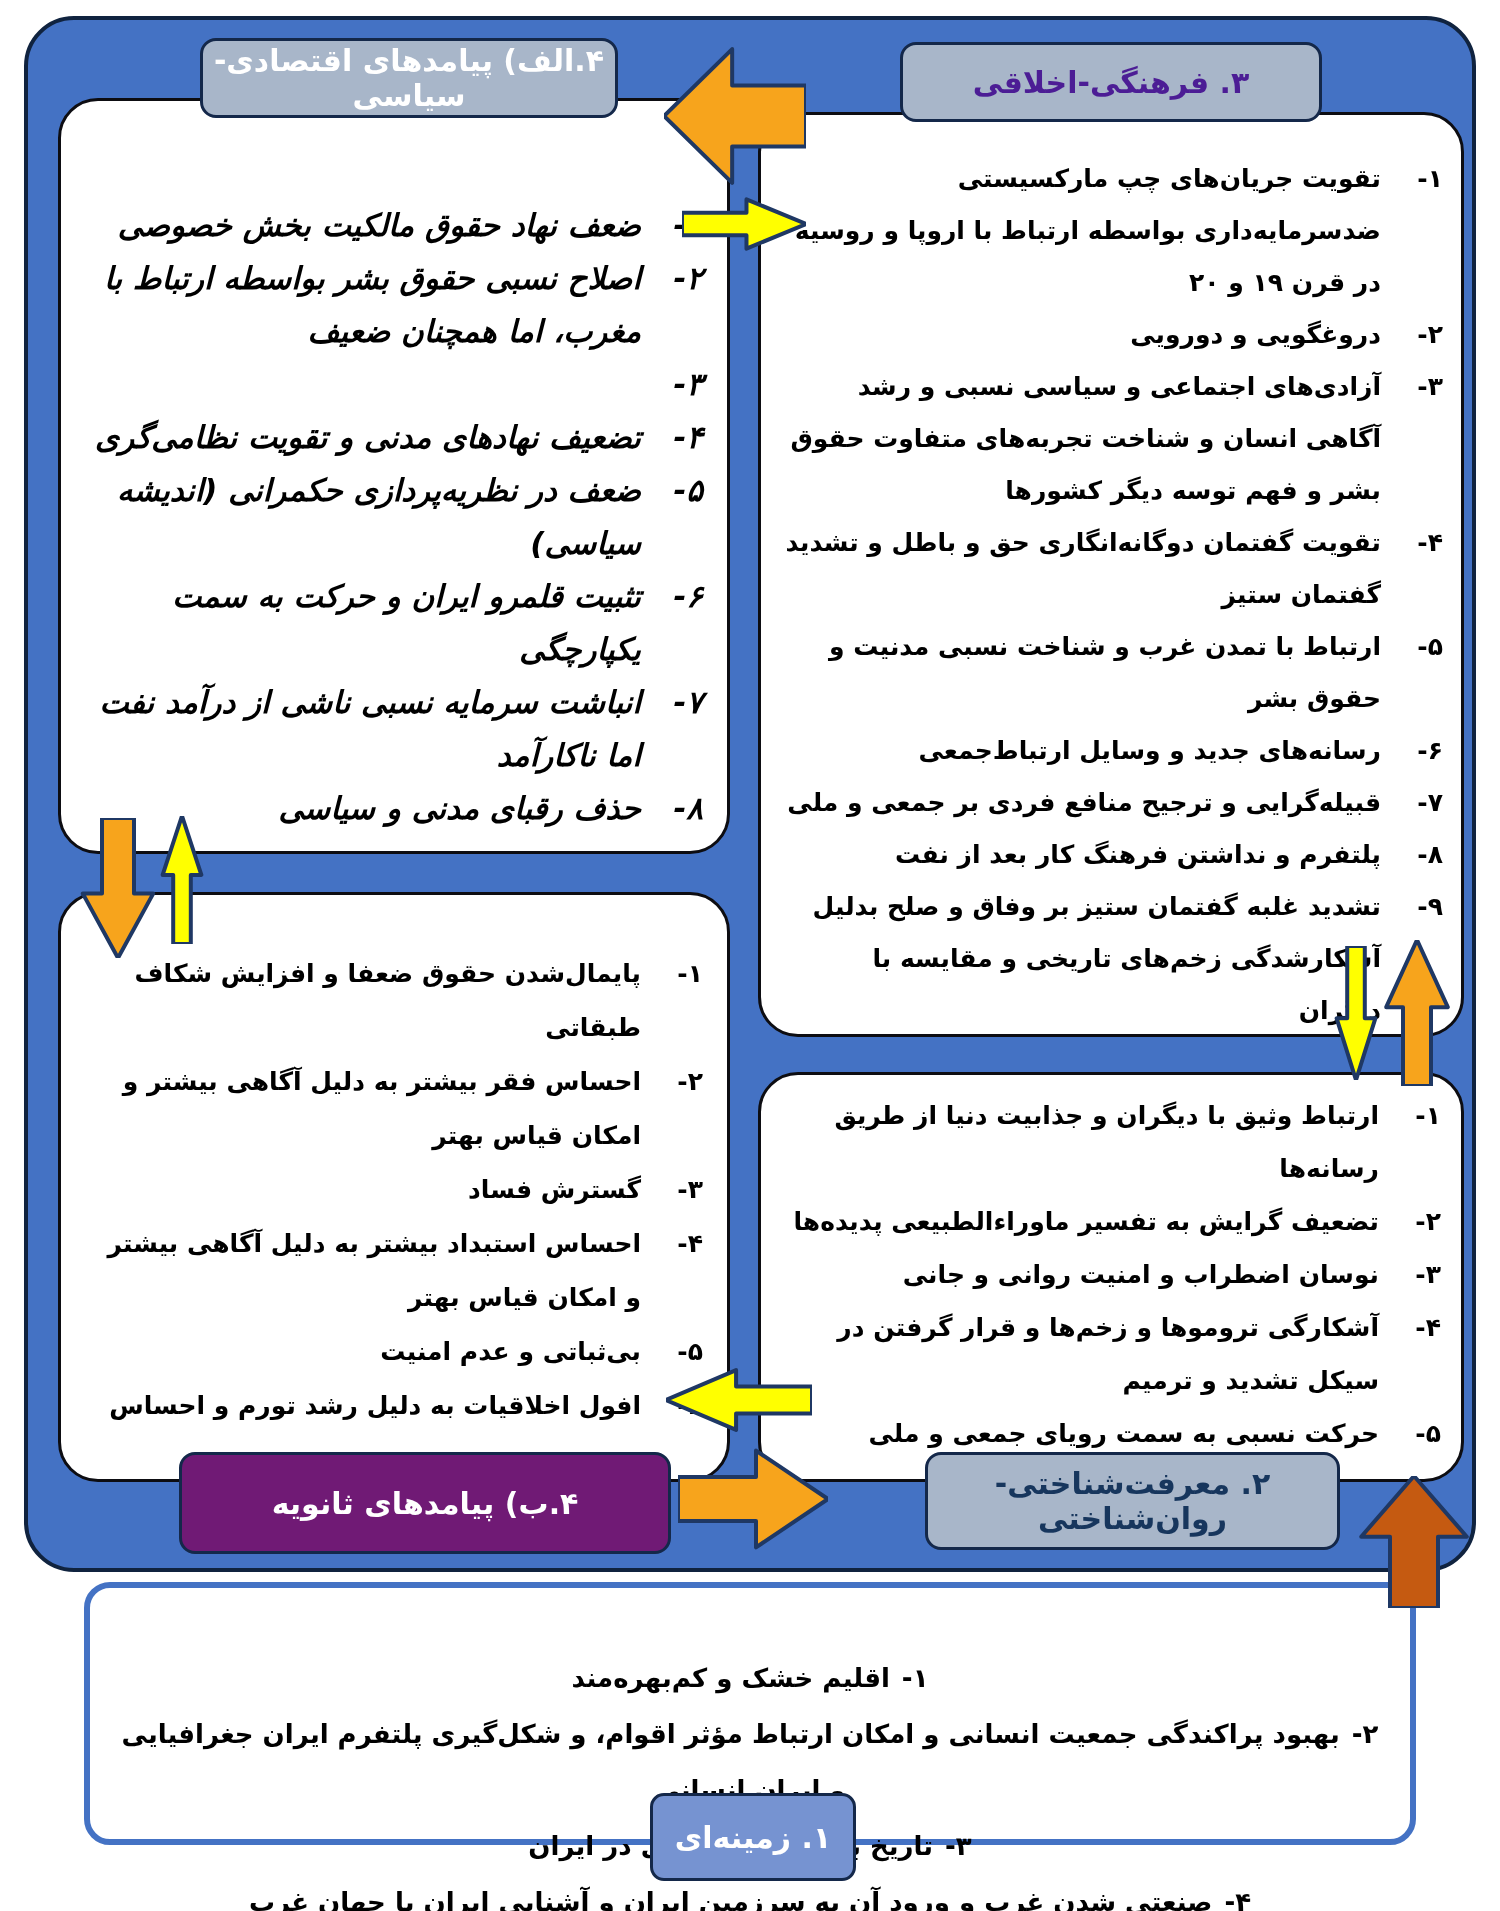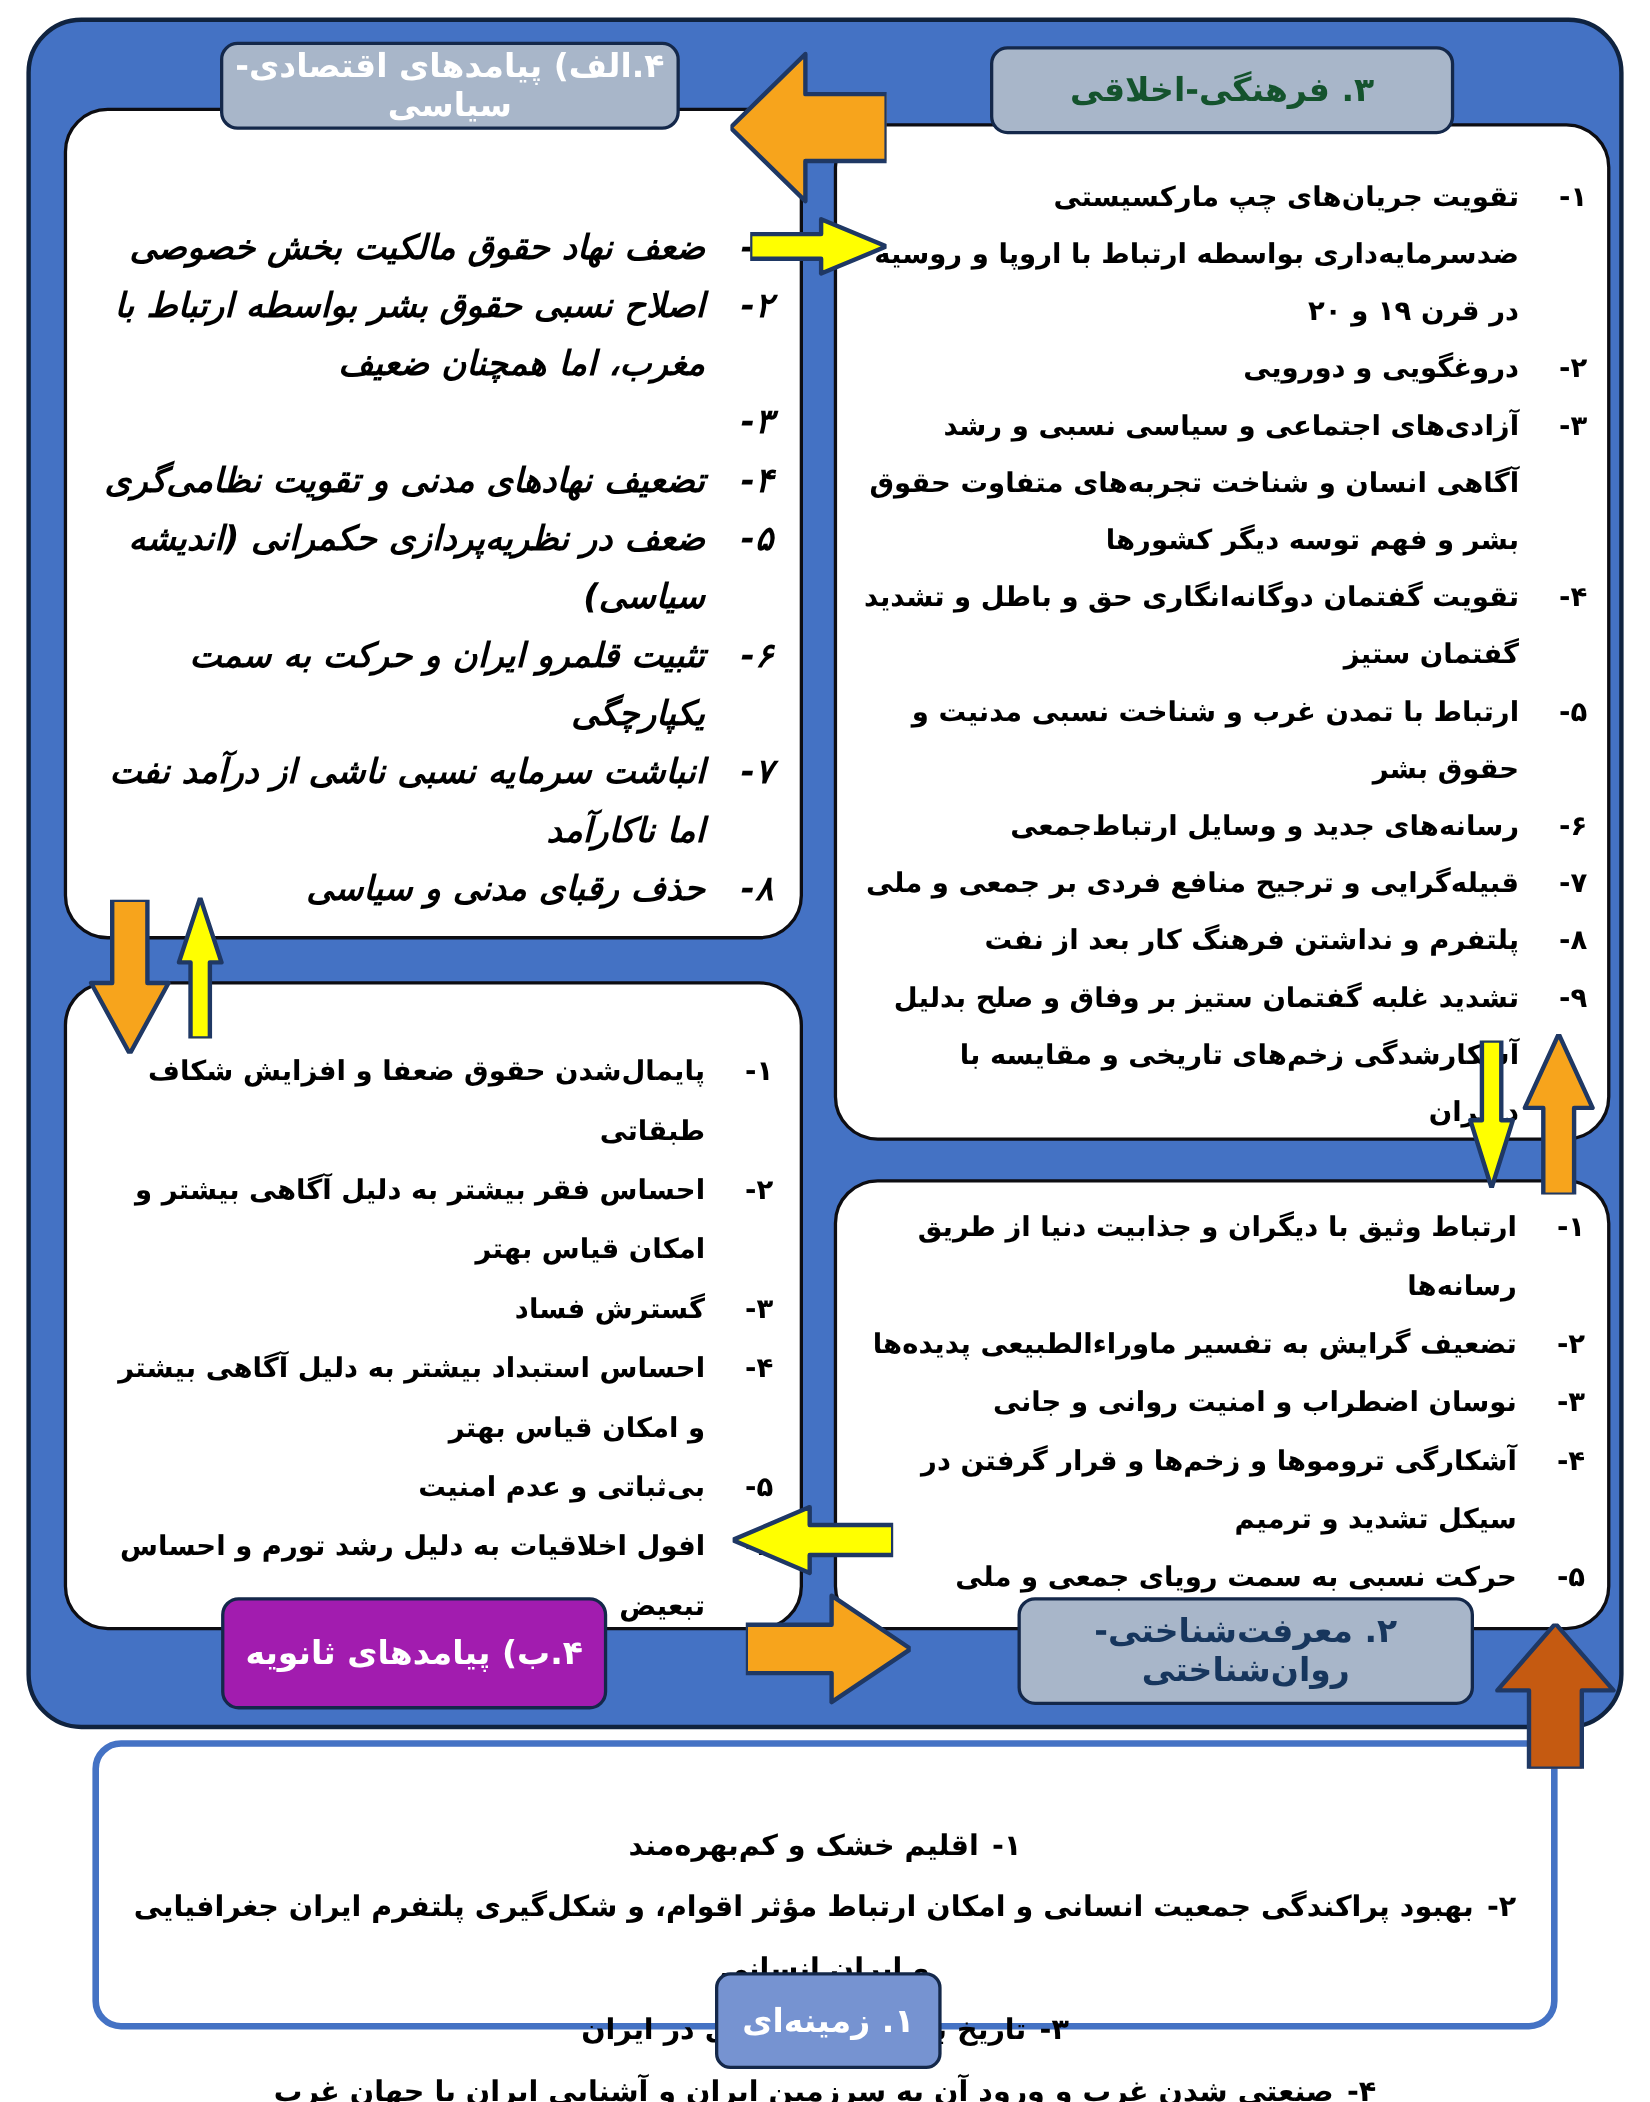--- a/index.html
+++ b/index.html
@@ -31,22 +31,22 @@
 
   #box-context .items { padding:14px 24px 0 24px; font-size:26px; line-height:56px;margin-top:48px; }
   #box-context .item  { display:block; text-align:center; }
   #box-context .num   { display:inline; min-width:0; margin-left:12px; }
   #box-context .txt   { display:inline; text-align:center; }
 
   .plabel { position:absolute; display:flex; align-items:center; justify-content:center;
     border:3px solid #14284A; border-radius:16px; font-size:30px; direction:rtl;
     z-index:4; text-align:center; }
   #label-economic  { left:200px; top:38px;   width:418px; height:80px;  background:#A8B6C9; color:#ffffff; }
-  #label-cultural  { left:900px; top:42px;   width:422px; height:80px;  background:#A8B6C9; color:#14532d; }
-  #label-secondary { left:201px; top:1452px; width:351px; height:102px; background:#a21caf; color:#ffffff; }
+  #label-cultural  { left:900px; top:42px;   width:422px; height:80px;  background:#A8B6C9; color:#4c1d95; }
+  #label-secondary { left:179px; top:1452px; width:492px; height:102px; background:#701a75; color:#ffffff; }
   #label-epistemic { left:925px; top:1452px; width:415px; height:98px;  background:#A8B6C9; color:#17365D; }
   #label-context   { left:650px; top:1793px; width:206px; height:88px;  background:#7693D1; color:#ffffff; border-radius:14px; }
 
   .arrow { position:absolute; z-index:6; }
   .arrow svg { display:block; width:100%; height:100%; }
   .arrow polygon { stroke:#1F3864; stroke-width:4; stroke-linejoin:round; }
 
   #arr-top-orange      { left:664px;  top:40px;   width:142px; height:152px; }
   #arr-top-yellow      { left:682px;  top:196px;  width:124px; height:56px;  }
   #arr-left-orange     { left:78px;   top:818px;  width:80px;  height:140px; }

